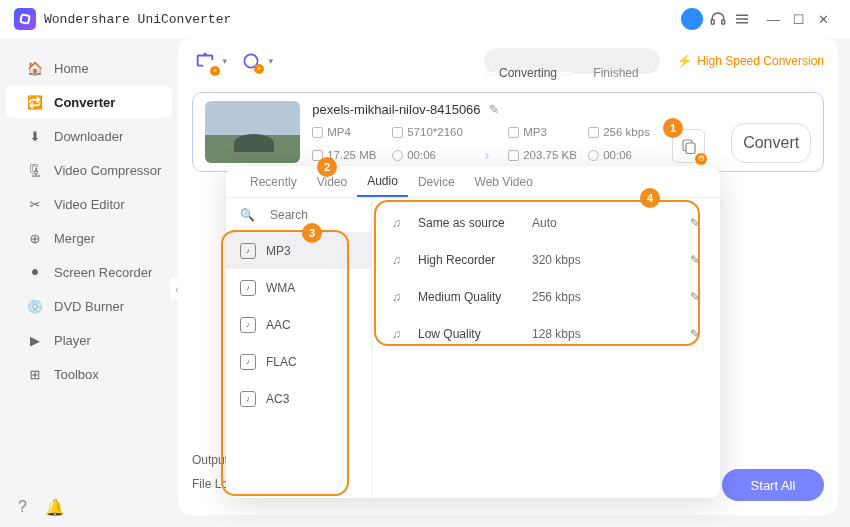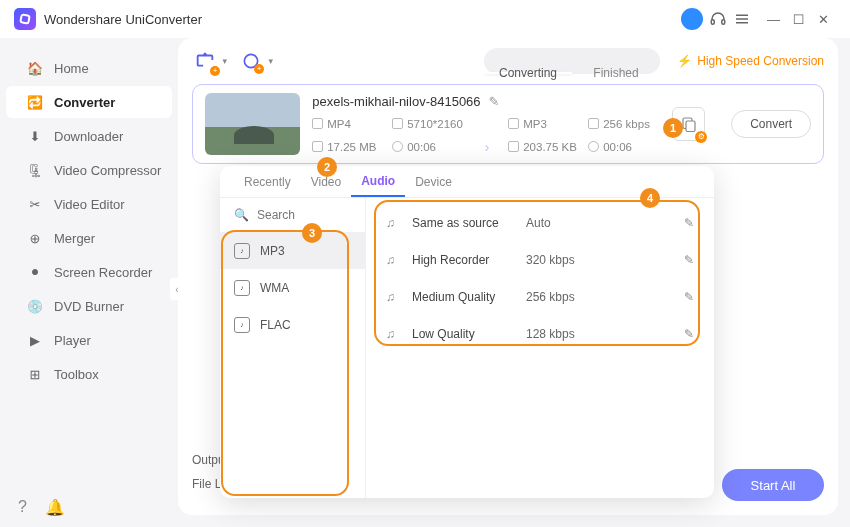--- a/index.html
+++ b/index.html
@@ -2,21 +2,21 @@
 <html><head>
 <meta charset="utf-8">
 <style>
 * { box-sizing: border-box; margin: 0; padding: 0; font-family: -apple-system, "Segoe UI", Arial, sans-serif; }
 body { width: 850px; height: 527px; background: #f5f5f7; overflow: hidden; position: relative; }
 
 
 .titlebar { height: 38px; background: #fff; display: flex; align-items: center; padding: 0 14px; }
 .logo-box { width: 22px; height: 22px; border-radius: 5px; background: linear-gradient(135deg,#4a5dff,#9b4dff); display: flex; align-items: center; justify-content: center; }
 .logo-inner { width: 10px; height: 10px; border: 2px solid #fff; border-radius: 3px; transform: rotate(10deg); }
-.title { margin-left: 8px; font-size: 13px; color: #333; }
+.title { margin-left: 8px; font-size: 13px; color: #333; font-family: Liberation Mono, monospace; }
 .titlebar .spacer { flex: 1; }
 .avbadge { width: 22px; height: 22px; border-radius: 50%; background: #2d8cff; margin-right: 6px; }
 .headset { width: 18px; height: 18px; margin-right: 6px; color: #666; }
 .menuicon { width: 18px; height: 18px; margin-right: 10px; color: #666; }
 .winctrl { width: 15px; height: 15px; margin: 0 5px; display: flex; align-items: center; justify-content: center; color: #666; font-size: 13px; }
 
 
 .sidebar { position: absolute; top: 38px; left: 0; width: 178px; bottom: 0; background: #f5f5f7; padding-top: 14px; }
 .nav-item { height: 32px; display: flex; align-items: center; padding-left: 20px; color: #666; font-size: 13px; cursor: pointer; border-radius: 6px; margin: 0 6px 2px 6px; }
 .nav-item.active { background: #fff; color: #222; font-weight: 600; }
@@ -28,38 +28,38 @@
 .main { position: absolute; top: 38px; left: 178px; right: 12px; bottom: 12px; background: #fff; border-radius: 14px; }
 .toolbar { height: 46px; display: flex; align-items: center; padding: 0 14px; }
 .tool-btn { width: 26px; height: 26px; margin-right: 20px; position: relative; color: #5a5eee; display:flex; align-items:center; justify-content:center; }
 .tool-btn .chev { position: absolute; right: -9px; top: 8px; font-size: 9px; color: #888; }
 .segseg { margin-left: 200px; display: flex; background: #f0f0f3; border-radius: 16px; height: 26px; }
 .seg { width: 88px; display: flex; align-items: center; justify-content: center; font-size: 12px; color: #888; border-radius: 16px; cursor:pointer;margin-top:24px;}
 .seg.on { background: #fff; color: #555; box-shadow: 0 1px 3px rgba(0,0,0,.08); }
 .hsc { margin-left: auto; color: #ff8a00; font-size: 12px; display: flex; align-items: center; gap: 5px; }
 
 
-.card { margin: 0 14px; border: 1.5px solid #c9c7ff; border-radius: 10px; height: 80px; display: flex; align-items: center; padding: 8px 12px; }
+.card { margin: 8px 14px; border: 1.5px solid #c9c7ff; border-radius: 10px; height: 80px; display: flex; align-items: flex-end; padding: 8px 12px; }
 .thumb { width: 98px; height: 62px; border-radius: 6px; background: linear-gradient(#b7c9d9 55%, #6f8a6a 55%); position: relative; overflow:hidden;}
 .thumb::after{content:'';position:absolute;left:30%;top:54%;width:40px;height:18px;background:#4a5a4e;border-radius:50% 50% 0 0;}
 .finfo { margin-left: 12px; flex:1; }
 .fname-row { display:flex; align-items:center; gap:8px; font-size: 13px; color:#333; }
 .meta-row { display:flex; gap: 6px; margin-top: 7px; font-size: 11.5px; color:#888; align-items:center; }
 .meta { display:flex; align-items:center; gap:4px; min-width: 74px;}
 .mico { width:11px; height:11px; border:1px solid #bbb; border-radius:2px;}
 .mico.o{border-radius:50%;}
 .arrow-sep { width: 30px; display:flex; justify-content:center; color:#c7c7ea; font-size:14px;}
 .settings-btn { width: 34px; height: 34px; border:1px solid #ddd; border-radius:6px; display:flex; align-items:center; justify-content:center; position:relative; margin-left:10px;}
-.convert-btn { width: 82px; height: 28px; border:1px solid #ddd; border-radius: 14px; background:#fff; font-size:12px; color:#555; margin-left: 26px;}
-
-
-.popup { position: absolute; left: 220px; top: 166px; width: 494px; background: #fff; border-radius: 10px; box-shadow: 0 6px 30px rgba(0,0,0,.14); }
+.convert-btn { width: 82px; height: 40px; border:1px solid #ddd; border-radius: 14px; background:#fff; font-size:16px; color:#555; margin-left: 26px;}
+
+
+.popup { position: absolute; left: 226px; top: 166px; width: 494px; background: #fff; border-radius: 10px; box-shadow: 0 6px 30px rgba(0,0,0,.14); }
 .tabrow { display: flex; border-bottom: 1px solid #eee; padding: 0 14px; height: 32px; }
 .ptab { font-size: 12px; color: #888; padding: 0 10px; display:flex; align-items:center; cursor:pointer; }
-.ptab.on { color: #8b5cf6; font-weight: 700; border-bottom: 2px solid #2b6cff; }
+.ptab.on { color: #404040; font-weight: 400; border-bottom: 2px solid #2b6cff; }
 .popup-body { display: flex; height: 300px; }
 .fmtcol { width: 146px; border-right: 1px solid #f0f0f0; overflow: auto; }
 .search-row { height: 34px; display:flex; align-items:center; padding:0 14px; gap:8px; color:#aaa; font-size:12px;}
 .fmt-item { height: 37px; display:flex; align-items:center; padding-left:14px; gap:10px; font-size:12px; color:#555; cursor:pointer;}
 .fmt-item.sel { background:#f0f0f3;}
 .fmt-ico { width:16px; height:16px; border:1px solid #888; border-radius:3px; display:flex; align-items:center; justify-content:center; font-size:7px;}
 .qualcol { flex:1; padding: 6px 6px; }
 .qrow { height: 37px; display:flex; align-items:center; padding: 0 14px; font-size:12px; color:#444; }
 .qico { width:16px; margin-right: 10px; color:#888;}
 .qname { width: 114px; }
@@ -243,39 +243,48 @@
     <button class="startall">Start All</button>
   </div>
 </div>
 
 <div class="popup">
   <div class="tabrow" id="tabrow">
       <div class="ptab">Recently</div>
       <div class="ptab">Video</div>
       <div class="ptab on">Audio</div>
       <div class="ptab">Device</div>
+      <div class="ptab">Web Video</div>
     </div>
   <div class="popup-body">
     <div class="fmtcol">
       <div class="search-row">
         <span>🔍</span>
-        <input style="border: none; outline: none; font-size: 12px; flex: 1 1 0%;" placeholder="Search">
+        <input style="border: none; outline: none; font-size: 12px; flex: 1 1 0%; margin-left: 7px;" placeholder="Search">
       </div>
       <div id="fmtlist">
           <div class="fmt-item sel">
             <span class="fmt-ico">♪</span>
             <span>MP3</span>
           </div>
           <div class="fmt-item">
             <span class="fmt-ico">♪</span>
             <span>WMA</span>
           </div>
           <div class="fmt-item">
             <span class="fmt-ico">♪</span>
+            <span>AAC</span>
+          </div>
+          <div class="fmt-item">
+            <span class="fmt-ico">♪</span>
             <span>FLAC</span>
+          </div>
+          <div class="fmt-item">
+            <span class="fmt-ico">♪</span>
+            <span>AC3</span>
           </div>
         </div>
     </div>
     <div class="qualcol" id="quallist">
         <div class="qrow">
           <span class="qico">♫</span>
           <span class="qname">Same as source</span>
           <span class="qrate">Auto</span>
           <span class="qedit">✎</span>
         </div>

